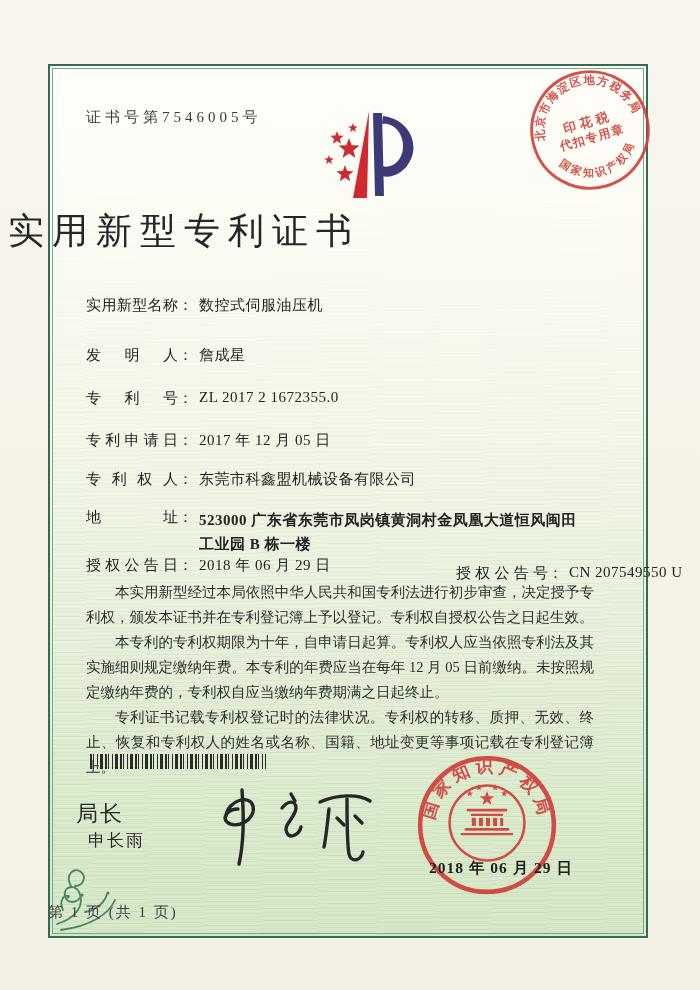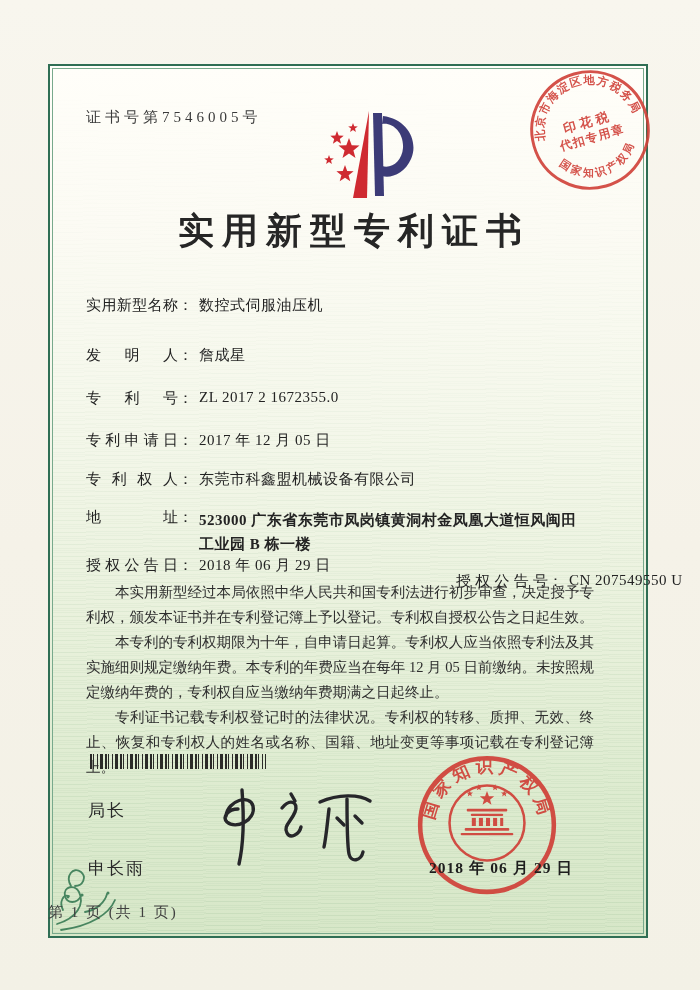--- a/index.html
+++ b/index.html
@@ -29,47 +29,47 @@
       repeating-linear-gradient(179deg, rgba(124,170,124,0.00) 0 3px, rgba(124,170,124,0.18) 3px 4px),
       repeating-linear-gradient(181deg, rgba(124,170,124,0.00) 0 5px, rgba(110,160,115,0.12) 5px 6px);
     -webkit-mask-image:linear-gradient(180deg,transparent 0%,rgba(0,0,0,.25) 30%,rgba(0,0,0,.8) 65%,#000 100%);
             mask-image:linear-gradient(180deg,transparent 0%,rgba(0,0,0,.25) 30%,rgba(0,0,0,.8) 65%,#000 100%);
   }
   .cert-number{
     position:absolute;left:86px;top:108px;font-size:15px;letter-spacing:4px;color:#3b3b3b;
   }
   .logo{position:absolute;left:283px;top:108px;width:134px;height:98px;}
   .title{
-    position:absolute;left:0;top:207px;width:700px;text-align:center;
-    font-size:36px;font-weight:bold;letter-spacing:8px;text-indent:8px;color:#262626;
+    position:absolute;left:0;top:207px;width:700px;text-align:left;
+    font-size:36px;font-weight:normal;letter-spacing:8px;text-indent:8px;color:#262626;
   }
   .row{position:absolute;left:86px;font-size:15px;color:#232323;white-space:nowrap;}
   .row .lab{
     display:inline-block;width:92px;text-align:justify;text-align-last:justify;
     vertical-align:top;
   }
   .row .colon{display:inline-block;vertical-align:top;}
   .row .val{display:inline-block;margin-left:6px;vertical-align:top;letter-spacing:.5px;}
   .row .val-block{display:inline-block;margin-left:6px;vertical-align:top;white-space:normal;width:420px;letter-spacing:.5px;line-height:24px;font-weight:bold;}
-  .grant-no{position:absolute;left:370px;top:16px;text-decoration:underline;}
+  .grant-no{position:absolute;left:370px;top:8px;text-decoration:underline;}
   .paras{
     position:absolute;left:86px;top:580px;width:508px;
     font-size:14.5px;line-height:25px;color:#2e2e2e;text-align:justify;
   }
   .paras p{margin:0;text-indent:2em;}
   .barcode{
     position:absolute;left:90px;top:754px;width:176px;height:15px;
     background:repeating-linear-gradient(90deg,
       #2b2b28 0 2px,transparent 2px 3px,
       #2b2b28 3px 4px,transparent 4px 7px,
       #2b2b28 7px 8px,transparent 8px 10px,
       #2b2b28 10px 13px,transparent 13px 15px);
   }
-  .director-title{position:absolute;left:88px;top:799px;font-size:17px;color:#2a2a2a;letter-spacing:2px;}
-  .director-name{position:absolute;left:88px;top:829px;font-size:17px;color:#2a2a2a;letter-spacing:2px;margin-top:28px;}
+  .director-title{position:absolute;left:76px;top:799px;font-size:22px;color:#2a2a2a;letter-spacing:2px;}
+  .director-name{position:absolute;left:88px;top:829px;font-size:17px;color:#2a2a2a;letter-spacing:2px;}
   .signature{position:absolute;left:196px;top:776px;width:185px;height:92px;}
   .seal{position:absolute;left:408px;top:746px;width:158px;height:158px;opacity:.92;}
   .seal-date{
     position:absolute;left:429px;top:858px;font-size:15.5px;font-weight:bold;
     color:#1e1e1e;letter-spacing:1px;z-index:5;
   }
   .footer{
     position:absolute;left:48px;top:903px;width:600px;text-align:left;
     font-size:15px;color:#3f3f3f;letter-spacing:2px;
   }

